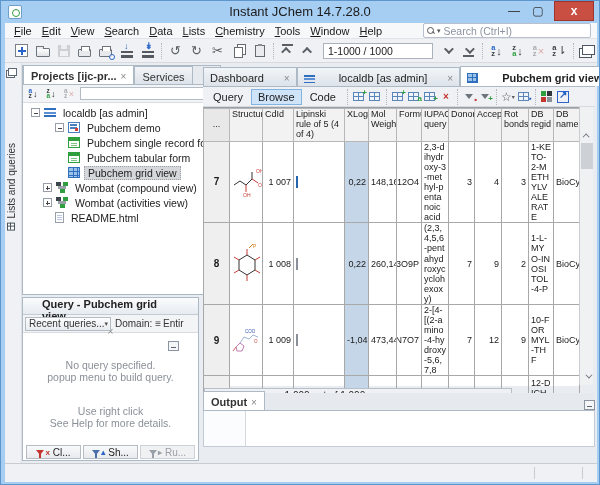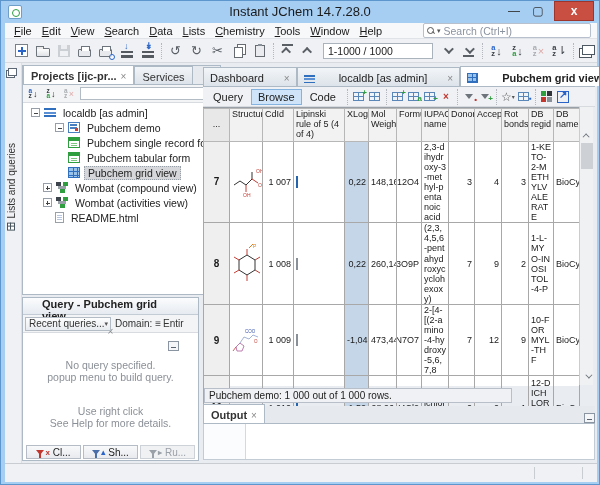--- a/index.html
+++ b/index.html
@@ -151,21 +151,21 @@
   .cb[data-checked="true"]::after { content:""; position:absolute; left:2.5px; top:1.5px; width:5px; height:7px; border:solid #fff; border-width:0 2px 2px 0; transform:rotate(40deg); }
 
   .vscroll { position:absolute; left:578px; top:106px; width:14px; height:278px; background:#f0f1f3; border-left:1px solid #c9ccd1; }
   .sbtn { position:absolute; left:1px; width:12px; height:13px; background:#f0f1f3; display:flex; align-items:center; justify-content:center; }
   .sthumb { position:absolute; left:1px; top:36px; width:12px; height:26px; background:#cdd0d5; }
   .schev { width:5px; height:5px; border-left:1.5px solid #6e747c; border-top:1.5px solid #6e747c; }
 
   .grid-status { position:absolute; left:203px; top:387px; width:308px; height:15px; background:#f0f1f4; border:1px solid #b9bfc9; font-size:10px; padding:1px 4px; color:#222; white-space:nowrap; }
 
   
-  .output { position:absolute; left:202px; top:405px; width:392px; height:55px; }
+  .output { position:absolute; left:202px; top:392px; width:392px; height:55px; }
   .out-tabs { height:18px; display:flex; align-items:flex-end; border-bottom:1px solid #aeb9c6; background:#e6eaef; }
   .out-body { position:relative; height:36px; background:#fff; border:1px solid #c3cbd5; border-top:none; }
   .out-gutter { position:absolute; left:0; top:0; width:42px; height:100%; border-right:1px solid #d5d9de; background:#fbfcfd; }
 
   .statusbar { position:absolute; left:4px; top:462px; width:592px; height:19px; background:#f0f1f4; border-top:1px solid #c9ccd1; }
   .tick { position:absolute; top:3px; width:1px; height:12px; background:#c9ccd1; }
 
   svg text { font-family:"Liberation Sans",sans-serif; }
 </style>
 </head>
@@ -513,21 +513,21 @@
       </colgroup>
       <tbody>
           <tr>
         <th style="background:#e8e8e8;text-align:center;vertical-align:middle">...</th>
         <th>Structure</th>
         <th>CdId</th>
         <th>Lipinski rule of 5 (4 of 4)</th>
         <th class="xlogp-h">XLogP</th>
         <th>Mol Weight</th>
         <th>Formula</th>
-        <th>IUPAC name</th>
+        <th>IUPAC query</th>
         <th>Donors</th>
         <th>Acceptors</th>
         <th>Rot bonds</th>
         <th>DB regid</th>
         <th>DB name</th>
       </tr>
 
       <tr style="height:67px">
         <td class="rownum">7</td>
         <td class="structcell">

